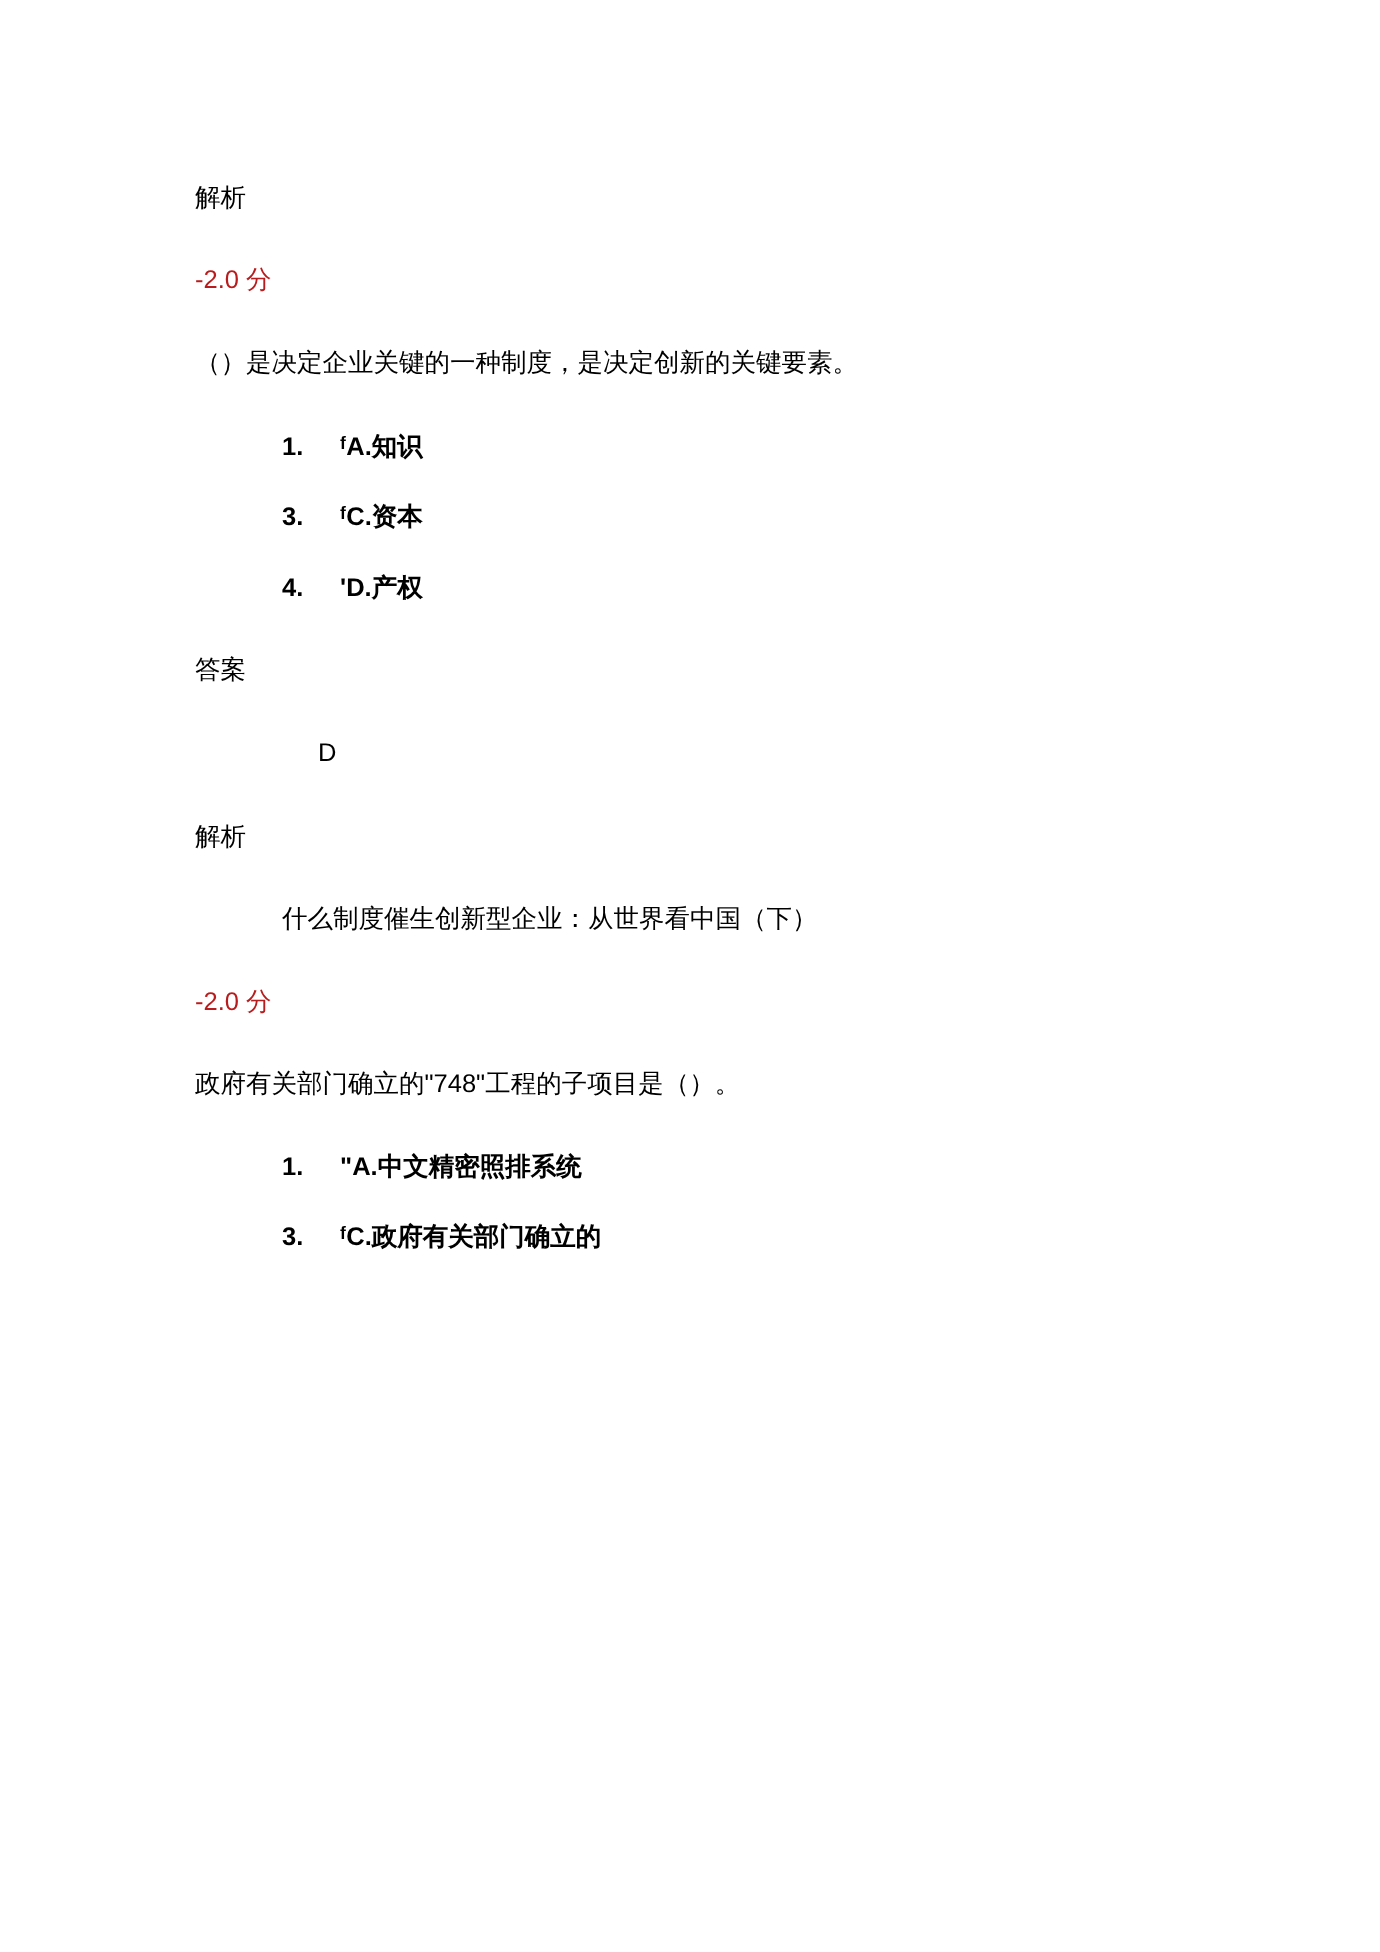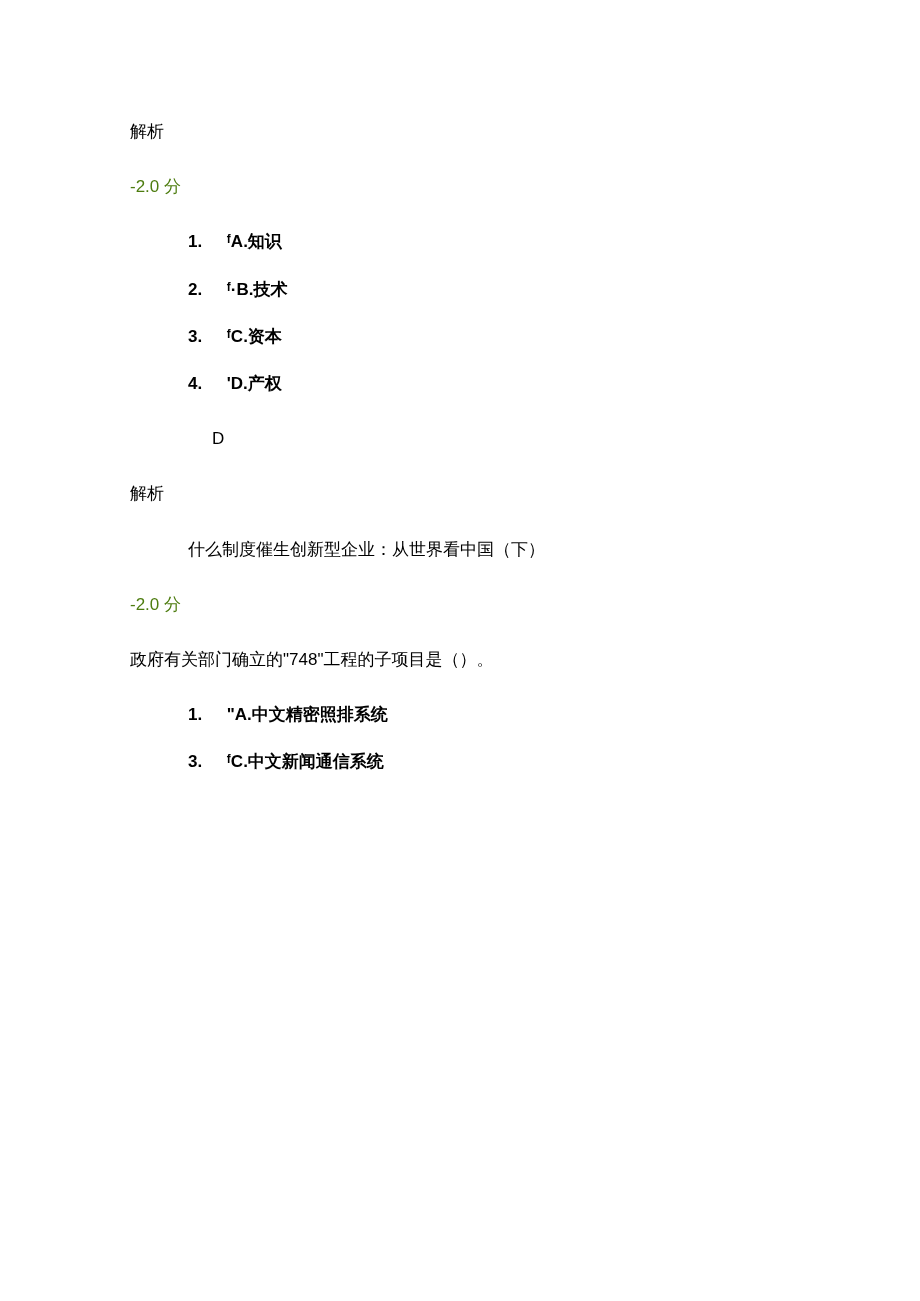--- a/index.html
+++ b/index.html
@@ -17,21 +17,21 @@
     box-sizing: border-box;
     padding: 118px 130px 48px 130px;
   }
   .para {
     margin: 0 0 28px 0;
   }
   .indent1 {
     padding-left: 58px;
   }
   .score {
-    color: #4d7c0f;
+    color: #b91c1c;
   }
   .list {
     list-style: none;
     padding: 0;
     margin: 0 0 28px 0;
     font-weight: bold;
   }
   .list li {
     padding-left: 58px;
     margin-bottom: 20px;
@@ -46,52 +46,50 @@
   }
 </style>
 </head>
 <body>
 
 <div class="page">
 
   <p class="para">解析</p>
   <p class="para score">-2.0 分</p>
 
+  <p class="para">（）是决定企业关键的一种制度，是决定创新的关键要素。</p>
 
   <ol class="list">
     <li>
       <span class="num">1.</span>
       <span>ᶠA.知识</span>
-    </li>
-    <li>
-      <span class="num">2.</span>
-      <span>ᶠ·B.技术</span>
     </li>
     <li>
       <span class="num">3.</span>
       <span>ᶠC.资本</span>
     </li>
     <li>
       <span class="num">4.</span>
       <span>'D.产权</span>
     </li>
   </ol>
 
+  <p class="para">答案</p>
   <p class="answer-letter">D</p>
 
   <p class="para">解析</p>
   <p class="para indent1">什么制度催生创新型企业：从世界看中国（下）</p>
   <p class="para score">-2.0 分</p>
 
   <p class="para">政府有关部门确立的"748"工程的子项目是（）。</p>
 
   <ol class="list">
     <li>
       <span class="num">1.</span>
       <span>"A.中文精密照排系统</span>
     </li>
     <li>
       <span class="num">3.</span>
-      <span>ᶠC.中文新闻通信系统</span>
+      <span>ᶠC.政府有关部门确立的</span>
     </li>
   </ol>
 
 </div>
 
 </body></html>

